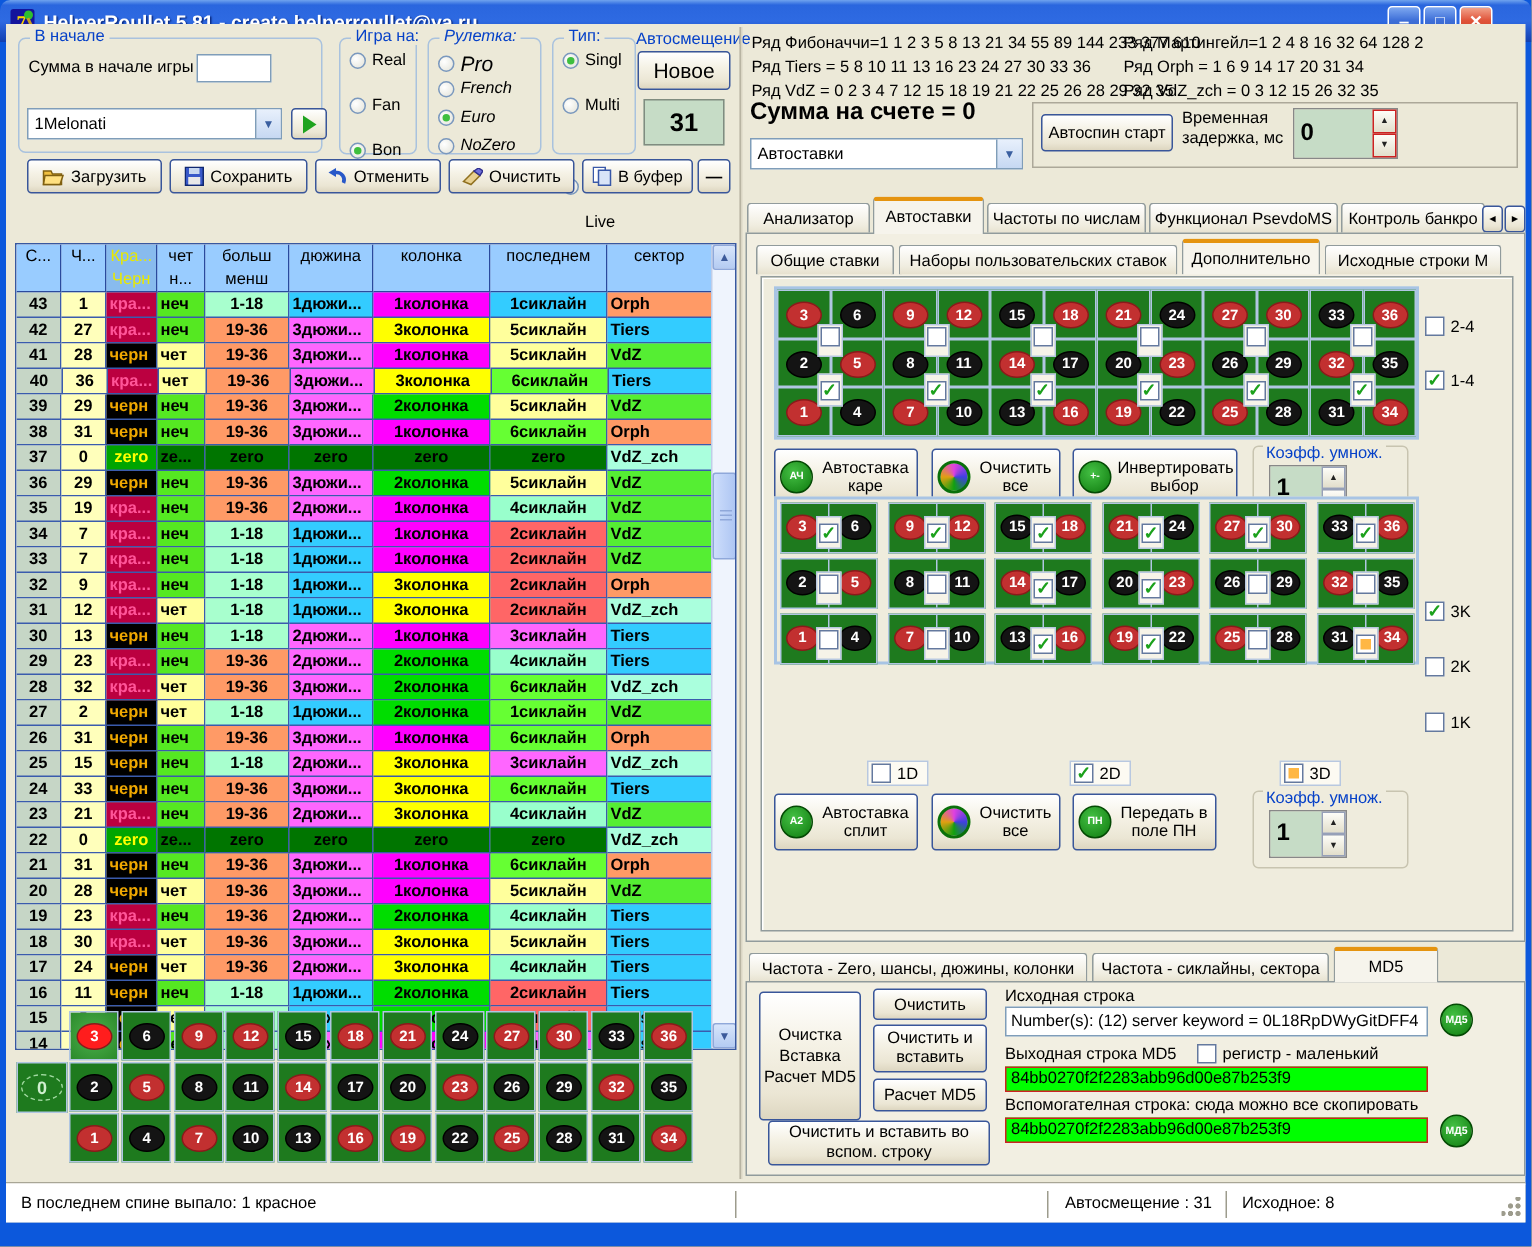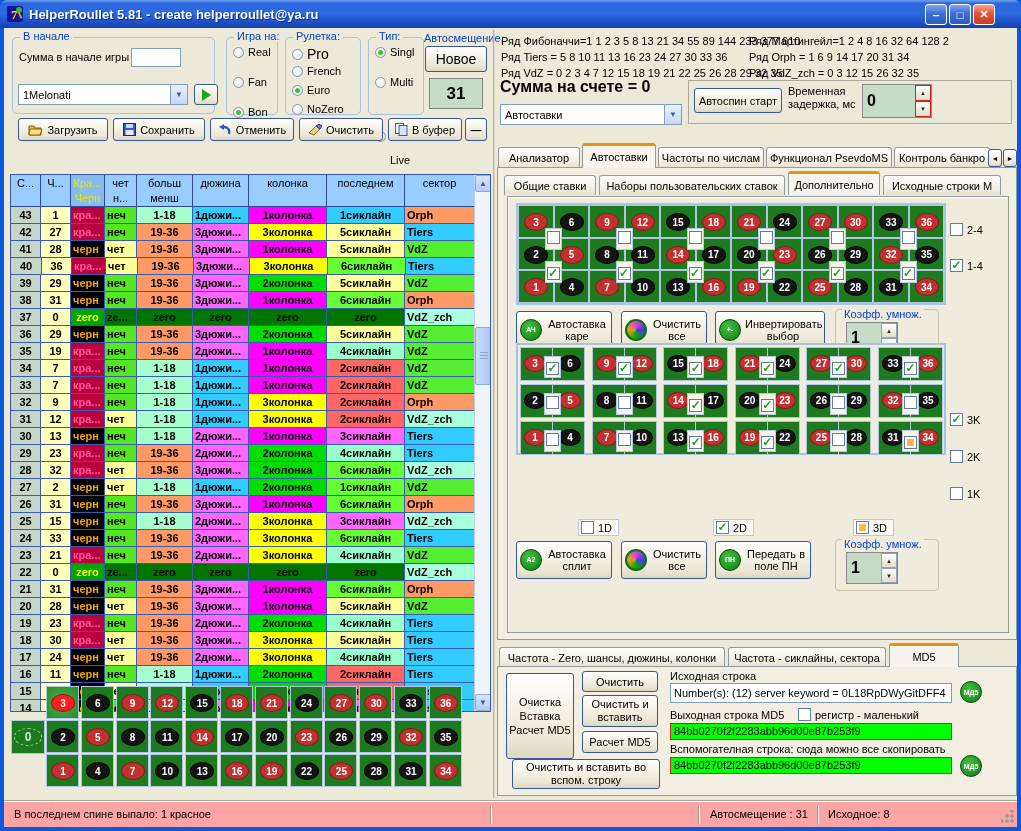--- a/index.html
+++ b/index.html
@@ -2,21 +2,21 @@
 <html><head>
 <meta charset="utf-8">
 <style>
   * { box-sizing: border-box; margin:0; padding:0; }
   body { margin:0; overflow:hidden; background:#555; font-family:"Liberation Sans", sans-serif; }
   #win { position:relative; width:1021px; height:831px; background:#0C58DC; }
   #titlebar { position:absolute; left:0; top:0; width:1021px; height:28px;
     background:linear-gradient(180deg,#6FA3EE 0%,#2A66DE 12%,#2E6AE2 50%,#123FB0 100%);
     border-radius:7px 7px 0 0; display:flex; align-items:center; }
   #title-text { color:#fff; font-weight:bold; font-size:13px; text-shadow:1px 1px 1px #0A2A80; margin-left:5px; }
-  #client { position:absolute; left:4px; top:28px; width:1013px; height:799px; background:#ECE9D8; overflow:hidden; }
+  #client { position:absolute; left:4px; top:16px; width:1013px; height:799px; background:#ECE9D8; overflow:hidden; }
   .abs { position:absolute; }
   .fieldset { position:absolute; border:1px solid #A9C2DE; border-radius:5px; }
   .legend { position:absolute; top:-8px; left:7px; background:#ECE9D8; color:#0641C8; font-size:11px; padding:0 3px; white-space:nowrap; }
   .bluelabel { color:#0641C8; font-size:11px; white-space:nowrap; }
   .lbl { font-size:11px; color:#000; white-space:nowrap; }
   .xp-btn { position:absolute; background:linear-gradient(180deg,#FFFFFF,#F5F2E6 40%,#EBE6D4 80%,#DDD6C0);
     border:1px solid #39569A; border-radius:3px; font-size:11px; color:#000;
     display:flex; align-items:center; justify-content:center; gap:4px; cursor:default; text-align:center; }
   .xp-input { position:absolute; background:#fff; border:1px solid #7F9DB9; font-size:11px; padding:1px 3px; }
   .combo { position:absolute; background:#fff; border:1px solid #7F9DB9; font-size:11px; display:flex; align-items:center; }
@@ -55,21 +55,21 @@
   #table { position:absolute; left:6px; top:146px; width:481px; height:538px; background:#fff; border:1px solid #38589F; overflow:hidden; }
   .trow { display:flex; height:17px; }
   .tcell { border-right:1px solid #3A5BAD; border-bottom:1px solid #3A5BAD; font-weight:bold; font-size:11px; line-height:16px;
     overflow:hidden; white-space:nowrap; flex:none; }
   .thead .tcell { font-weight:normal; background:#99CCFF; border-color:#2A4A9D; }
   
   .sb { position:absolute; background:#EFF4FD; border-left:1px solid #C0CDE8; }
   .sb-btn { position:absolute; left:0; width:16px; height:17px; background:linear-gradient(180deg,#D7E5FB,#B4CBF2); border:1px solid #8FA8DA; border-radius:2px;
     color:#3C5A9A; font-size:8px; display:flex; align-items:center; justify-content:center; }
   .sb-thumb { position:absolute; left:0; width:16px; background:linear-gradient(90deg,#CDDDFB,#AEC6F3); border:1px solid #8FA8DA; border-radius:2px; }
-  #statusbar { position:absolute; left:0; top:773px; width:1013px; height:26px; background:#fca5a5; border-top:1px solid #fff; box-shadow:0 -1px 0 #A8A696; font-size:11px; }
+  #statusbar { position:absolute; left:0; top:773px; width:1013px; height:26px; background:#ffffff; border-top:1px solid #fff; box-shadow:0 -1px 0 #A8A696; font-size:11px; }
   .sep { position:absolute; top:4px; width:1px; height:18px; background:#9D9C8D; box-shadow:1px 0 0 #fff; }
   .winbtn { position:absolute; top:4px; width:22px; height:21px; border-radius:3px; border:1px solid #fff;
     background:linear-gradient(180deg,#7DA8F0,#3E6FD8 45%,#2E5BC0); color:#fff; font-size:11px; font-weight:bold;
     display:flex; align-items:center; justify-content:center; }
   .winbtn.close { background:linear-gradient(180deg,#F2A48C,#E0543A 45%,#C83C20); }
   svg { display:block; }
 </style>
 </head>
 <body>
 
@@ -111,21 +111,21 @@
           </div>
           <div style="position: absolute; left: 6px; top: 38px; display: flex; align-items: center; gap: 4px;">
             <span class="radio"></span>
             <span style="font-size: 11px;">Fan</span>
           </div>
           <div style="position: absolute; left: 6px; top: 68px; display: flex; align-items: center; gap: 4px;">
             <span class="radio on"></span>
             <span style="font-size: 11px;">Bon</span>
           </div>
         </div>
-        <div class="fieldset" style="left: 281px; top: 9px; width: 76px; height: 78px;">
+        <div class="fieldset" style="left: 281px; top: 9px; width: 76px; height: 78px; font-style: italic;">
           <span class="legend">Рулетка:</span>
           <div style="position: absolute; left: 6px; top: 8px; display: flex; align-items: center; gap: 4px;">
             <span class="radio"></span>
             <span style="font-size: 14px;">Pro</span>
           </div>
           <div style="position: absolute; left: 6px; top: 27px; display: flex; align-items: center; gap: 4px;">
             <span class="radio"></span>
             <span style="font-size: 11px;">French</span>
           </div>
           <div style="position: absolute; left: 6px; top: 46px; display: flex; align-items: center; gap: 4px;">

